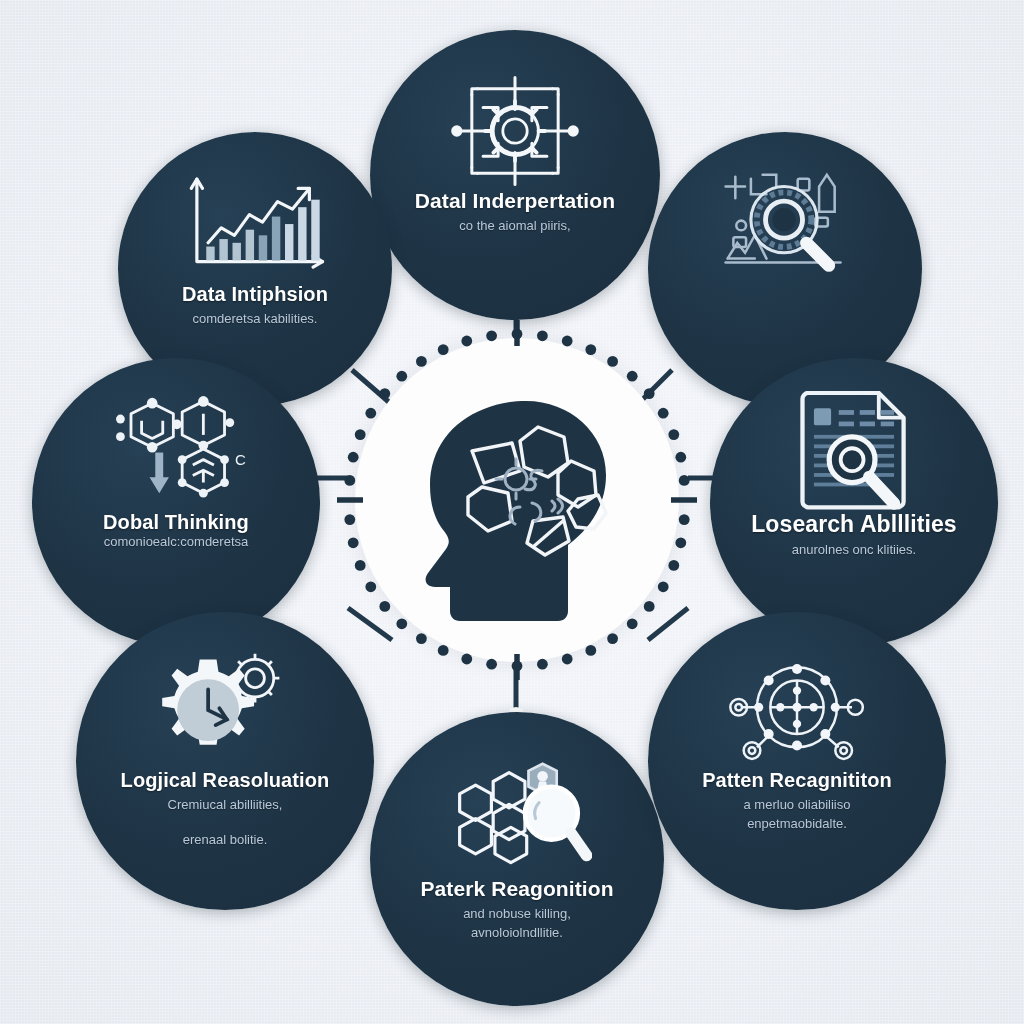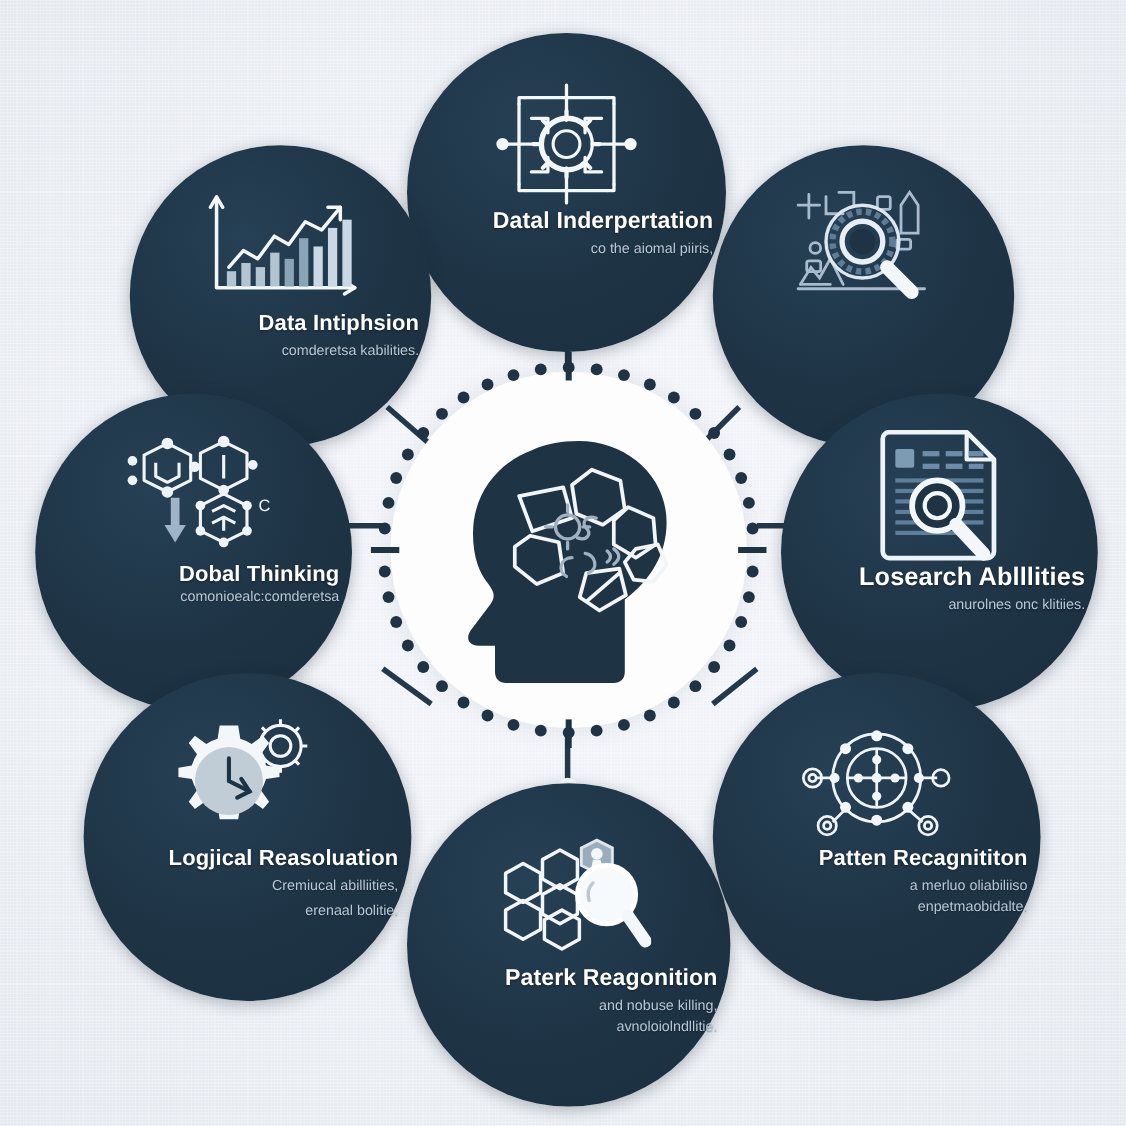--- a/index.html
+++ b/index.html
@@ -83,21 +83,21 @@
   .node-icon {
     width: 150px;
     height: 118px;
     display: flex;
     align-items: center;
     justify-content: center;
   }
   .node-icon svg { display: block; }
   .node-text {
     width: 92%;
-    text-align: right;
+    text-align: center;
     line-height: 1.05;
   }
   .node-title {
     color: #ffffff;
     font-weight: bold;
     font-size: 20px;
     letter-spacing: .1px;
     text-shadow: 0 1px 2px rgba(0,0,0,.45);
     white-space: nowrap;
   }
@@ -426,21 +426,21 @@
           <g fill="none" stroke="#1e3445" stroke-width="4" stroke-linecap="round">
             <path d="M0 -22 L0 0 L20 10"></path>
             <path d="M12 -2 L20 10 L8 16" stroke-width="4"></path>
           </g>
         </g>
       </svg>
     </div>
     <div class="node-text">
       <div class="node-title">Logjical Reasoluation</div>
       <div class="node-sub">Cremiucal abilliities,</div>
-      <div class="node-sub" style="margin-top:4px">erenaal bolitie.</div>
+      <div class="node-sub" style="margin-top:16px">erenaal bolitie.</div>
     </div>
   </div>
 
   <div class="node" id="node-bottom">
     <div class="node-icon">
       <svg viewBox="0 0 170 125" width="168" height="118">
         <g fill="none" stroke="#f2f6fa" stroke-width="3.6" stroke-linejoin="round">
           <polygon points="20,34 38,24 56,34 56,54 38,64 20,54"></polygon>
           <polygon points="58,20 76,10 94,20 94,40 76,50 58,40"></polygon>
           <polygon points="58,56 76,46 94,56 94,76 76,86 58,76"></polygon>

